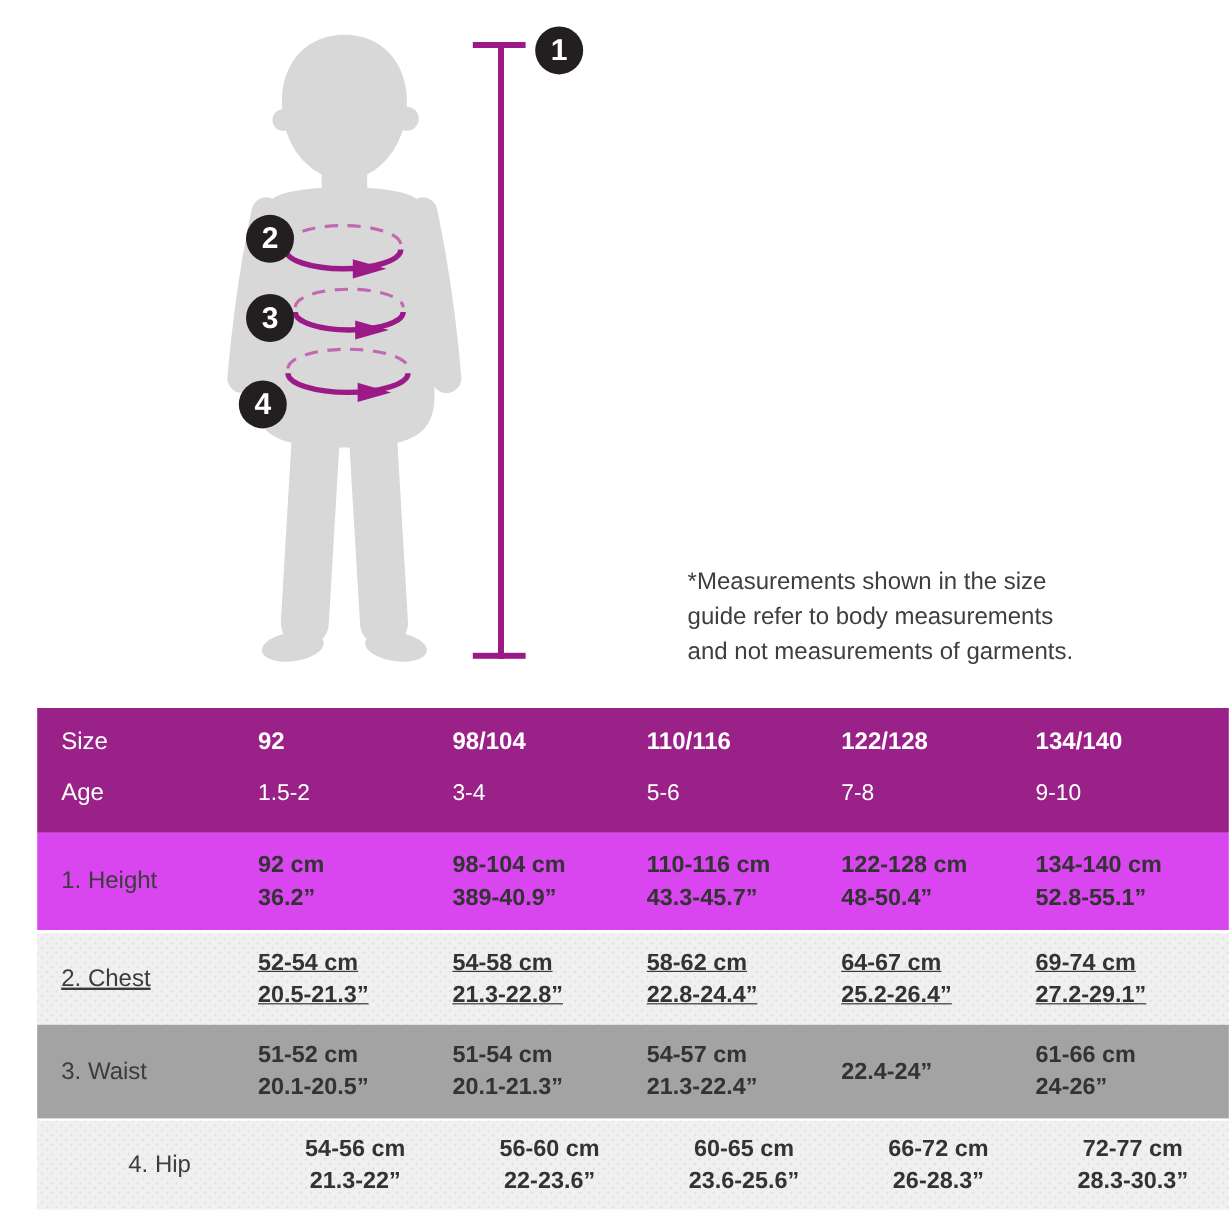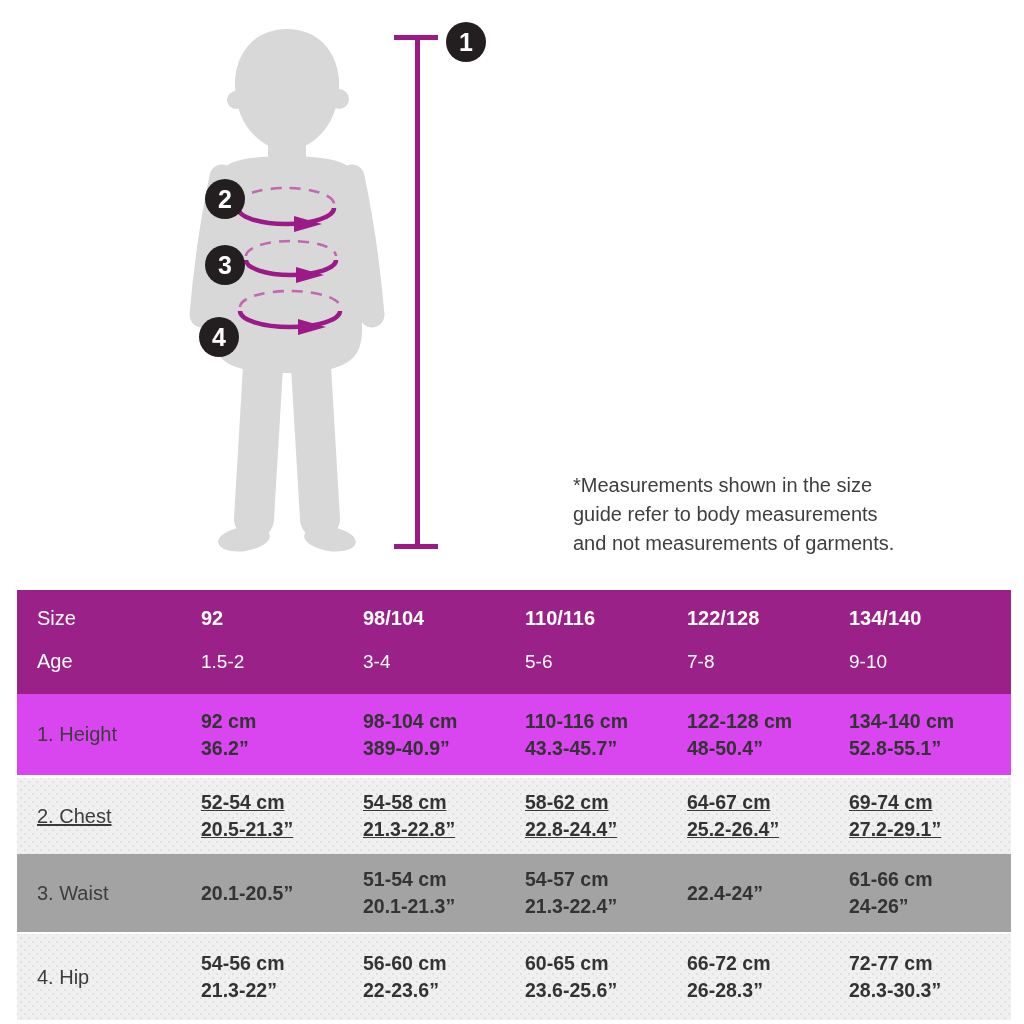--- a/index.html
+++ b/index.html
@@ -40,39 +40,39 @@
   }
   #marker-1{left:446px;top:22px;}
   #marker-2{left:205px;top:179px;}
   #marker-3{left:205px;top:245px;}
   #marker-4{left:199px;top:317px;}
 
   
   .note{left:573px;top:471px;width:420px;font-size:20px;line-height:29px;color:#3e3e3e;}
 
   
-  .size-table{left:17px;top:590px;width:994px;}
+  .size-table{left:31px;top:590px;width:994px;}
   .trow{display:grid;grid-template-columns:184px repeat(5,162px);align-items:center;}
   .thead{
     background:var(--header-purple);color:#ffffff;height:104px;
     align-items:stretch;
   }
   .hcell{display:flex;flex-direction:column;justify-content:space-between;padding:16px 0 20px 0;}
   .hcell.label{padding-left:20px;}
   .hsize{font-size:20px;font-weight:bold;line-height:25px;}
   .hage{font-size:19px;font-weight:normal;line-height:25px;}
   .hlab{font-size:20px;font-weight:normal;line-height:25px;}
 
   .drow{width:100%;}
   .drow .rlabel{font-size:20px;color:#3c3c3c;padding-left:20px;}
   .dcell{font-weight:bold;font-size:19.5px;line-height:27px;color:#333333;}
   .row-height{height:81px;background:#d946ef;}
   .row-chest{height:76px;text-decoration:underline;}
   .row-waist{height:78px;background:#a3a3a3;}
-  .row-hip{height:86px;}
+  .row-hip{height:74px;text-align:center;}
   .gray-row{
     background-color:var(--row-gray);
     background-image:
       radial-gradient(var(--row-dot) 1px, transparent 1.3px),
       radial-gradient(var(--row-dot) 1px, transparent 1.3px);
     background-size:8px 8px;
     background-position:0 0,4px 4px;
   }
   .row-chest{margin-top:3px;}
   .row-hip{margin-top:2px;}
@@ -223,20 +223,21 @@
     </div>
     <div class="dcell">
       <div>69-74 cm</div>
       <div>27.2-29.1”</div>
     </div>
   </div>
 
   <div class="trow drow row-waist">
     <div class="rlabel">3. Waist</div>
     <div class="dcell">
+      <div>51-52 cm</div>
       <div>20.1-20.5”</div>
     </div>
     <div class="dcell">
       <div>51-54 cm</div>
       <div>20.1-21.3”</div>
     </div>
     <div class="dcell">
       <div>54-57 cm</div>
       <div>21.3-22.4”</div>
     </div>

